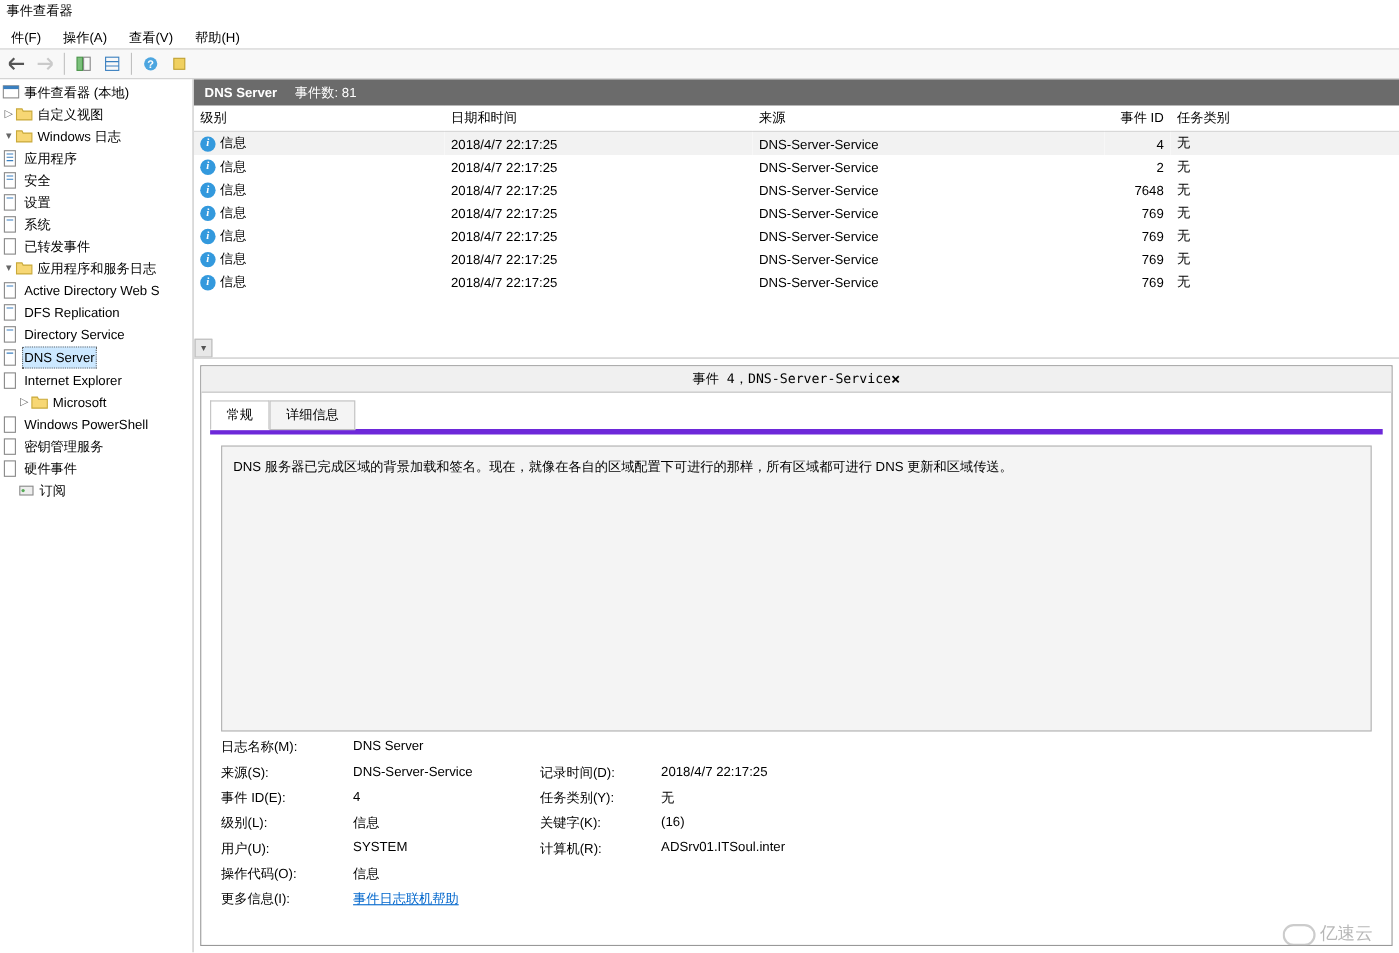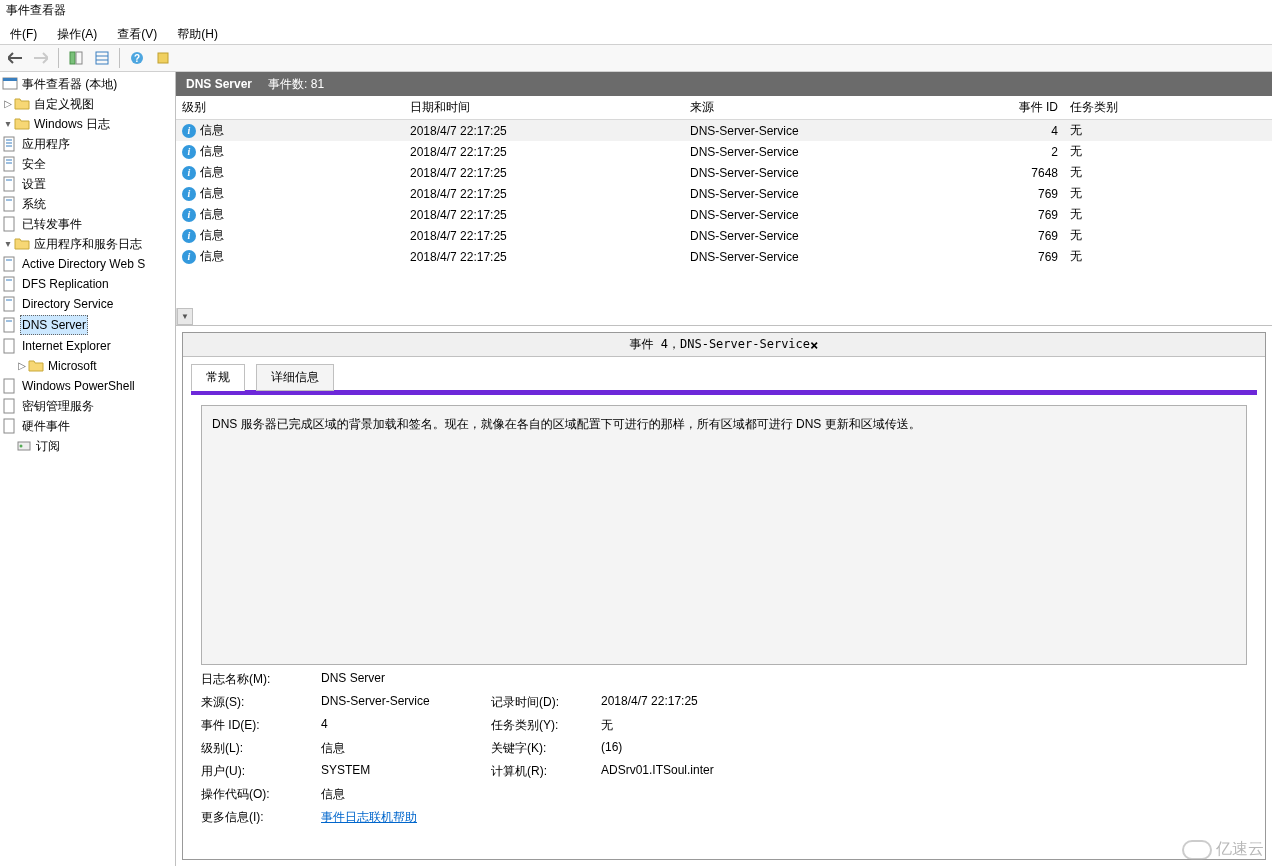--- a/index.html
+++ b/index.html
@@ -41,26 +41,26 @@
 .info-icon { width: 14px; height: 14px; display: inline-flex; align-items: center; justify-content: center; border-radius: 50%; background: #3399dd; color: #fff; font-size: 10px; font-weight: bold; margin-right: 4px; vertical-align: middle; font-style: italic; font-family: Georgia, serif; }
 .grid-sbar { width: 17px; background: #f0f0f0; border-left: 1px solid #d8d8d8; position: relative; }
 .sbar-btn { height: 17px; background: #e8e8e8; border: 1px solid #c0c0c0; display: flex; align-items: center; justify-content: center; font-size: 8px; color: #555; }
 .sbar-thumb { position: absolute; left: 1px; right: 1px; background: #c8c8c8; border: 1px solid #a0a0a0; }
 .detail-pane { flex: 1; margin: 6px; border: 1px solid #999; background: #fff; display: flex; flex-direction: column; overflow: hidden; }
 .detail-title { background: #f0f0f0; padding: 3px 8px; border-bottom: 1px solid #c0c0c0; display: flex; justify-content: center; align-items: center; font-family: "SimSun", monospace; }
 .close-x { cursor: pointer; font-weight: bold; font-size: 14px; }
 .tabs { display: flex; padding: 6px 8px 0 8px; }
 .tab { padding: 4px 14px; border: 1px solid #c0c0c0; background: #f4f4f4; cursor: default; position: relative; top: 1px; }
 .tab.active { background: #fff; border-bottom: 1px solid #fff; }
-.tab + .tab { margin-left: 11px; }
+.tab + .tab { margin-left: 0; }
 .tab-content { border-top: 5px solid #6d28d9; margin: 0 8px 8px 8px; padding: 10px; flex: 1; display: flex; flex-direction: column; overflow: hidden; }
 .desc-box { border: 1px solid #b0b0b0; background: #f4f4f4; padding: 10px; height: 260px; overflow: auto; }
 .meta { margin-top: 6px; display: grid; grid-template-columns: 110px 160px 100px 1fr; row-gap: 6px; column-gap: 10px; font-size: 12px; }
 .meta a { color: #0066cc; text-decoration: underline; }
-.watermark { position: fixed; right: 8px; bottom: 6px; font-size: 16px; color: #888; opacity: .6; display: flex; align-items: center; gap: 4px; }
+.watermark { position: fixed; right: 24px; bottom: 6px; font-size: 16px; color: #888; opacity: .6; display: flex; align-items: center; gap: 4px; }
 .watermark-cloud { width: 30px; height: 20px; border: 2px solid #aaa; border-radius: 12px; position: relative; }
 </style>
 </head>
 <body>
 
 <div class="titlebar">事件查看器</div>
 
 <div class="menubar">
   <span>件(F)</span>
   <span>操作(A)</span>

